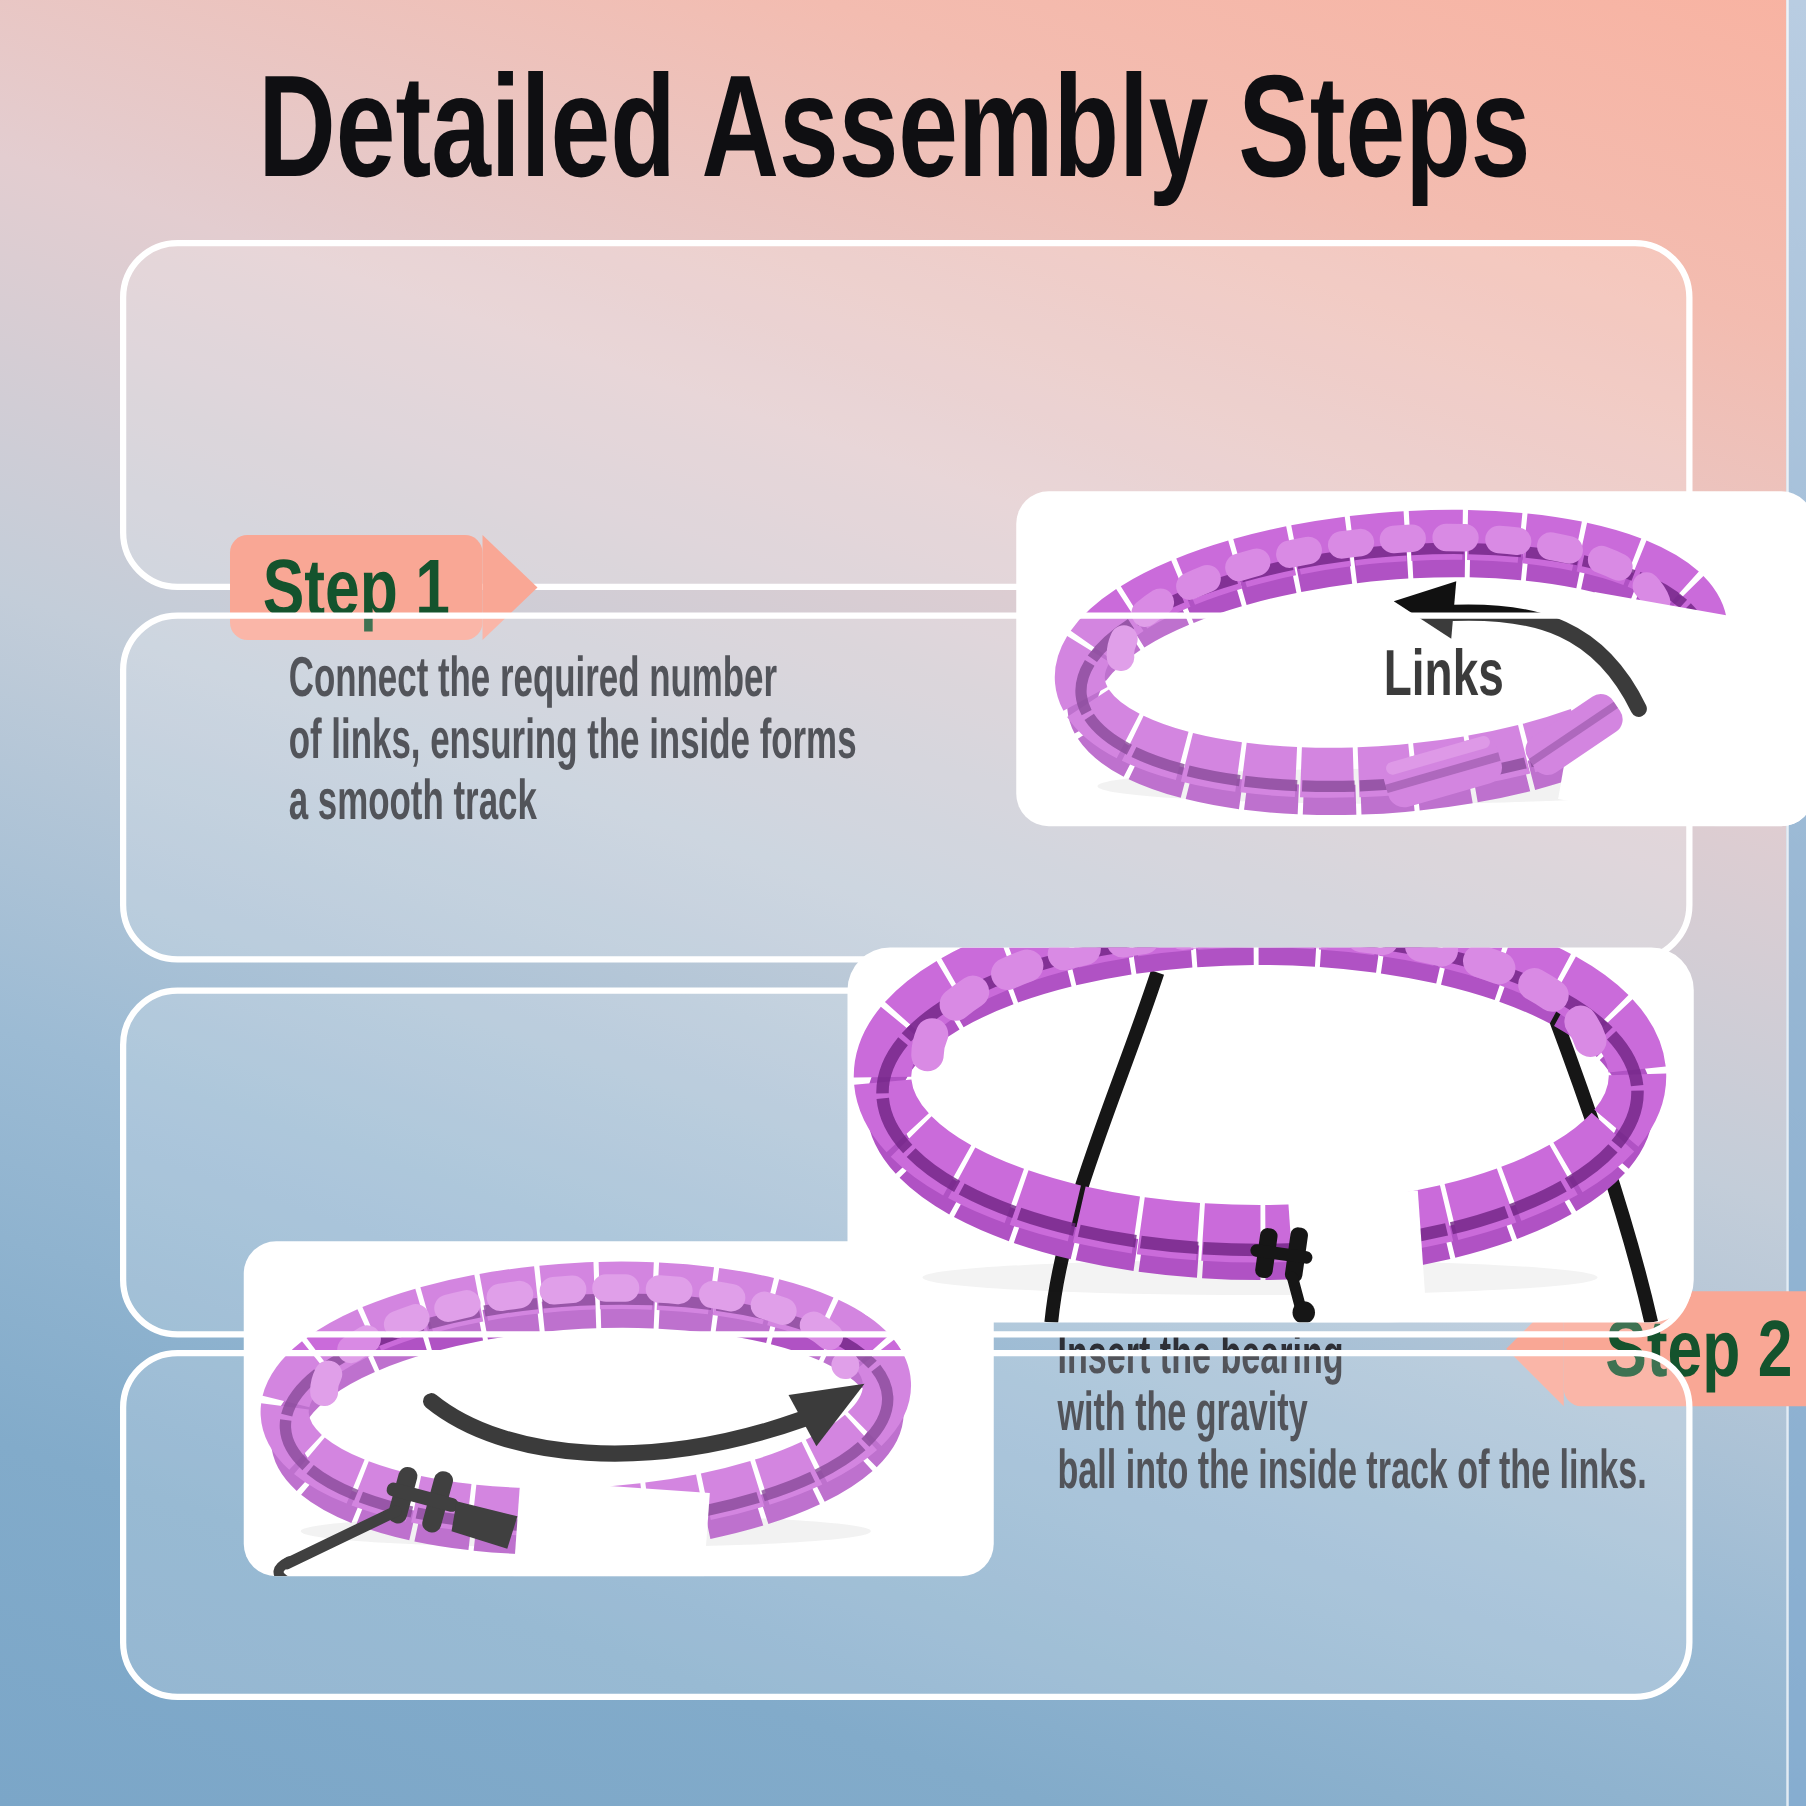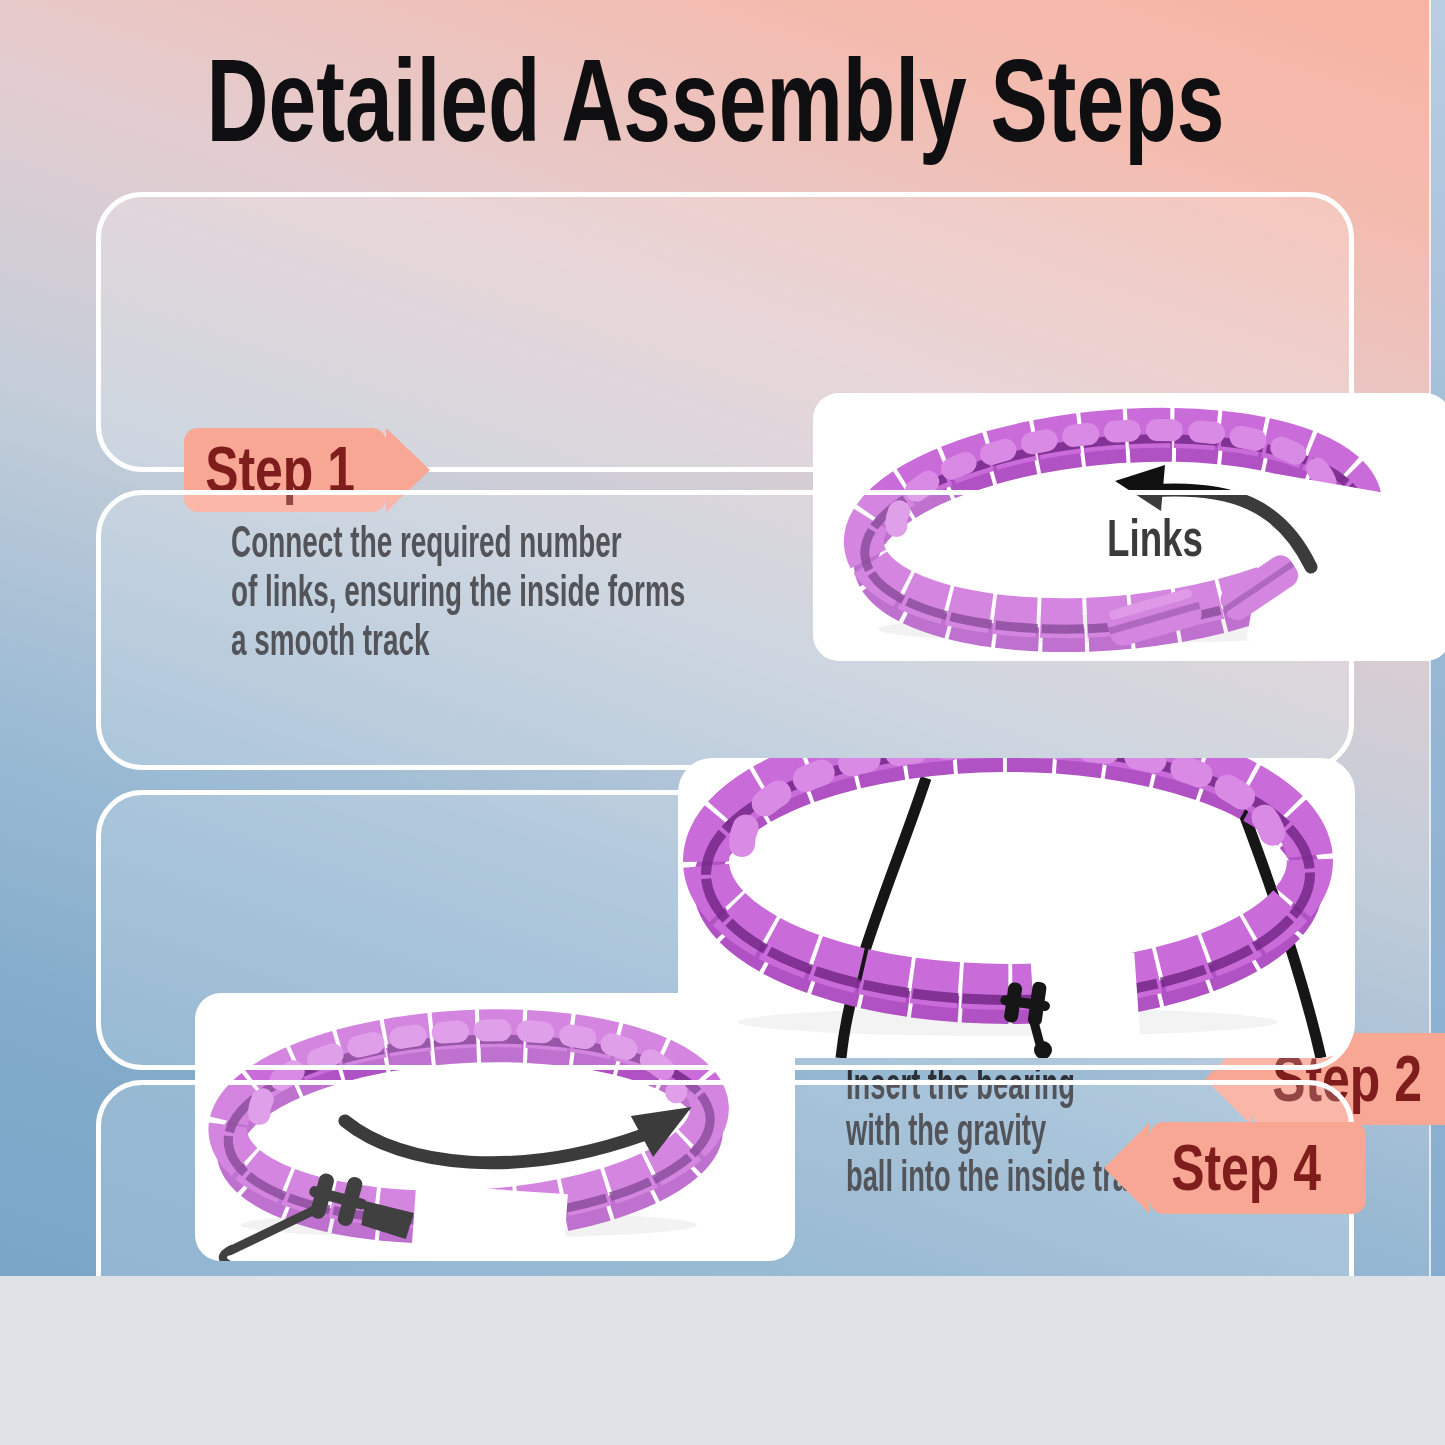--- a/index.html
+++ b/index.html
@@ -1,17 +1,17 @@
 <!DOCTYPE html>
 <html style="--accent-salmon: #F9A795; --heading-black: #0F0F12; --body-text: #2D2F36; --hoop-purple: #CA6BDA; --hoop-purple-dark: #6F2383; --hoop-purple-light: #D98AE4; --gravity-ball-purple: #D685E0; --rope-black: #161616; --card-border-white: #FFFFFF; --photo-background: #FFFFFF; --bg-gradient-top: #F8B3A2; --bg-gradient-bottom: #7BA6C8;"><head>
 <meta charset="utf-8">
 <style>
   html,body{margin:0;padding:0;background:#dfe3e8;}
   .poster{
-    position:relative;width:1445px;height:1276px;overflow:hidden;
+    position:relative;width:1445px;height:1445px;overflow:hidden;
     font-family:"Liberation Sans",sans-serif;
     background:linear-gradient(199deg,#f8b3a2 0%,#f3bcb0 14%,#e3cdd0 32%,#c3cdd9 50%,#9cbbd4 68%,#82abca 85%,#7ba6c8 100%);
   }
   .edge-strip{
     position:absolute;right:0;top:0;width:14px;height:100%;
     background:linear-gradient(#b9cde2,#96b6d3 55%,#86add0);
     border-left:2px solid rgba(255,255,255,.75);
   }
   .title{
     position:absolute;top:34px;left:0;width:1431px;text-align:center;
@@ -21,22 +21,22 @@
   .card{
     position:absolute;left:96px;width:1258px;height:280px;box-sizing:border-box;
     border:5px solid #ffffff;border-radius:46px;background:rgba(255,255,255,.18);
     z-index:1;
   }
   #card1{top:192px}
   #card2{top:490px}
   #card3{top:790px}
   #card4{top:1080px}
   .tag{
-    position:absolute;background:var(--accent-salmon,#f9a795);color:#7f1d1d;
-    display:flex;align-items:center;z-index:6;
+    position:absolute;background:var(--accent-salmon,#f9a795);color:#14532d;
+    display:flex;align-items:center;justify-content:center;z-index:6;
   }
   .tag .tag-label{
     font-size:64px;font-weight:700;transform:scaleX(.78);transform-origin:center;white-space:nowrap;
   }
   .tag-point-right{border-radius:14px;}
   .tag-point-right::after{
     content:"";position:absolute;left:100%;top:0;width:0;height:0;
     border-top:42px solid transparent;border-bottom:42px solid transparent;
     border-left:44px solid var(--accent-salmon,#f9a795);
   }
@@ -178,18 +178,15 @@
         <path d="M 356 264 L 364 294" fill="none" stroke="#161616" stroke-width="9" stroke-linecap="round"></path>
         <circle cx="365" cy="292" r="9" fill="#161616"></circle>
       </g>
     </svg>
   </div>
 
   <div class="card" id="card4">
     
     
   </div>
-  <div class="tag tag-point-left" id="tag4">
-    <span class="tag-label">Step 4</span>
-  </div>
 
   <div class="edge-strip"></div>
 </div>
 
 </body></html>

